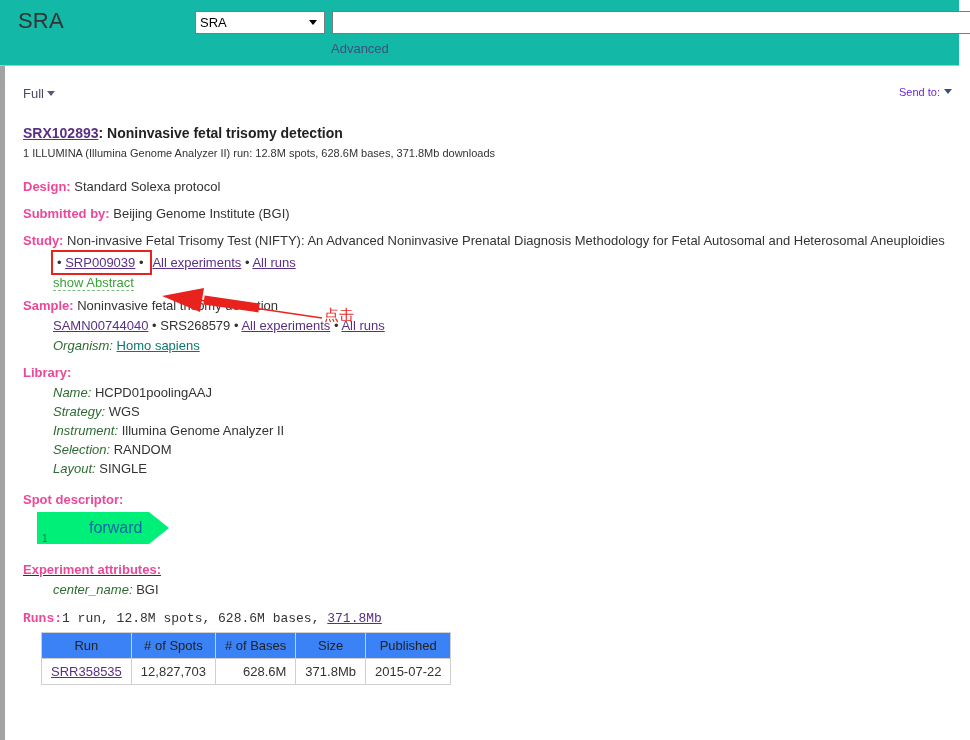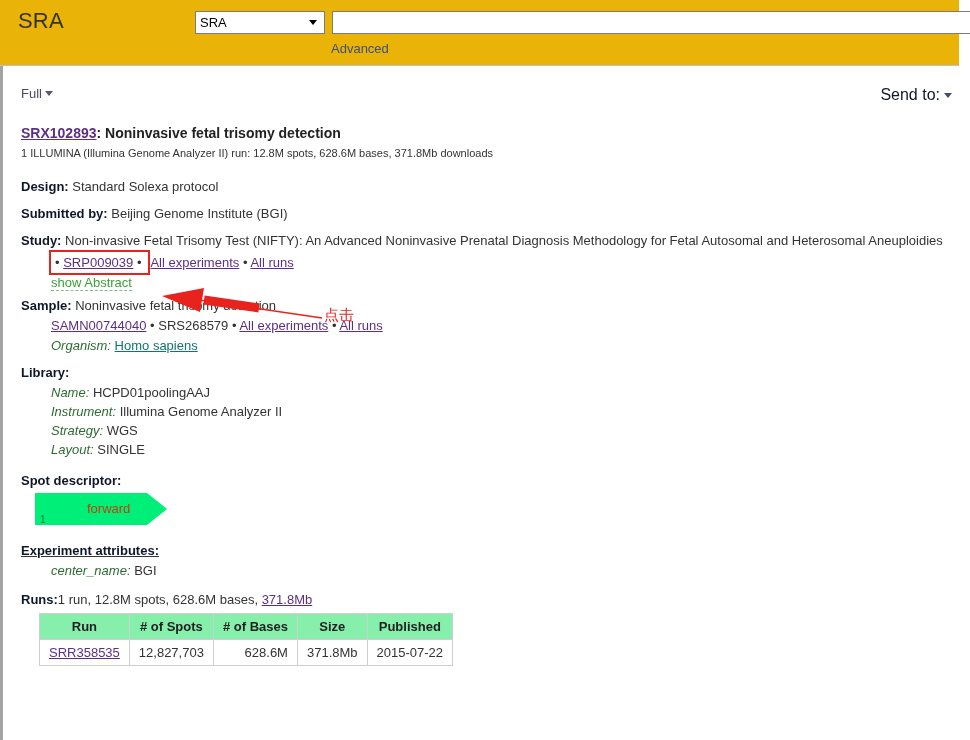--- a/index.html
+++ b/index.html
@@ -16,21 +16,21 @@
     color: #333333;
     overflow: hidden;
   }
 
   
   #header {
     position: absolute;
     left: 0; top: 0;
     width: 959px;
     height: 66px;
-    background: #eab308;
+    background: #14b8a6;
     border-bottom: 1px solid #bfbfbf;
     box-sizing: border-box;
   }
   #db-title {
     position: absolute;
     left: 18px;
     top: 8px;
     font-size: 22px;
     color: #333333;
     letter-spacing: 0.2px;
@@ -97,21 +97,21 @@
 
   
   #content {
     position: absolute;
     left: 0;
     top: 66px;
     width: 970px;
     height: 674px;
     background: #ffffff;
     box-sizing: border-box;
-    border-left: 3px solid #a3a3a3;
+    border-left: 5px solid #a3a3a3;
   }
 
   #full-menu {
     position: absolute;
     left: 18px;
     top: 20px;
     font-size: 13px;
     color: #4a4a6a;
     cursor: pointer;
   }
@@ -121,22 +121,22 @@
     width: 0; height: 0;
     border-left: 4px solid transparent;
     border-right: 4px solid transparent;
     border-top: 5px solid #5a5a78;
     vertical-align: 2px;
   }
   #sendto-menu {
     position: absolute;
     right: 18px;
     top: 20px;
-    font-size: 16px;
-    color: #0f172a;
+    font-size: 11px;
+    color: #6d28d9;
     cursor: pointer;
   }
   #sendto-menu .caret {
     display: inline-block;
     margin-left: 4px;
     width: 0; height: 0;
     border-left: 4px solid transparent;
     border-right: 4px solid transparent;
     border-top: 5px solid #3d4f7d;
     vertical-align: 2px;
@@ -169,21 +169,21 @@
   .summary-line {
     font-size: 11px;
     color: #333;
     margin-bottom: 14px;
   }
   .field {
     font-size: 13px;
     margin-bottom: 8px;
     color: #333;
   }
-  .field b { color: #0f172a; }
+  .field b { color: #ec4899; }
   .sub-line {
     margin-left: 30px;
     font-size: 13px;
   }
   .ital-label {
     font-style: italic;
     color: #2d6b33;
   }
   .sep { color: #333; }
 
@@ -207,22 +207,22 @@
     position: relative;
     margin-left: 14px;
     margin-top: 3px;
     width: 132px;
     height: 32px;
   }
   #spot-label-forward {
     position: absolute;
     left: 52px;
     top: 6px;
-    font-size: 13px;
-    color: #c2410c;
+    font-size: 16px;
+    color: #0369a1;
     z-index: 3;
   }
   #spot-index {
     position: absolute;
     left: 5px;
     top: 17px;
     font-size: 10px;
     color: #0a7a40;
     z-index: 3;
   }
@@ -230,24 +230,24 @@
   
   #runs-table {
     margin-left: 18px;
     margin-top: 4px;
     border-collapse: collapse;
     font-size: 13px;
   }
   #runs-table th {
     border: 1px solid #cfcfcf;
     padding: 3px 9px;
-    font-weight: bold;
+    font-weight: normal;
     color: #222;
     text-align: center;
-    background: #86efac;
+    background: #3b82f6;
   }
   #runs-table td {
     border: 1px solid #cfcfcf;
     padding: 3px 9px;
     color: #333;
   }
   #runs-table td.num { text-align: right; }
   #runs-table td.run-cell { text-align: right; }
 
   
@@ -354,26 +354,30 @@
 
     <div class="field" style="margin-bottom:1px;">
       <b>Library:</b>
     </div>
 
     <div class="sub-line">
       <span class="ital-label">Name:</span>
       <span>HCPD01poolingAAJ</span>
     </div>
     <div class="sub-line">
+      <span class="ital-label">Strategy:</span>
+      <span>WGS</span>
+    </div>
+    <div class="sub-line">
       <span class="ital-label">Instrument:</span>
       <span>Illumina Genome Analyzer II</span>
     </div>
     <div class="sub-line">
-      <span class="ital-label">Strategy:</span>
-      <span>WGS</span>
+      <span class="ital-label">Selection:</span>
+      <span>RANDOM</span>
     </div>
     <div class="sub-line" style="margin-bottom:12px;">
       <span class="ital-label">Layout:</span>
       <span>SINGLE</span>
     </div>
 
     <div class="field" style="margin-bottom:0;">
       <b>Spot descriptor:</b>
     </div>
 
@@ -386,21 +390,21 @@
     </div>
 
     <div class="field" style="margin-top:16px; margin-bottom:1px;text-decoration:underline;">
       <b>Experiment attributes:</b>
     </div>
     <div class="sub-line" style="margin-bottom:10px;">
       <span class="ital-label">center_name:</span>
       <span>BGI</span>
     </div>
 
-    <div class="field" style="margin-bottom:0;">
+    <div class="field" style="margin-bottom:0;font-family:Liberation Mono, monospace;">
       <b>Runs:</b><span>1 run, 12.8M spots, 628.6M bases, </span><a class="blue-link">371.8Mb</a>
     </div>
 
     <table id="runs-table">
       <thead>
         <tr>
           <th>Run</th>
           <th># of Spots</th>
           <th># of Bases</th>
           <th>Size</th>

